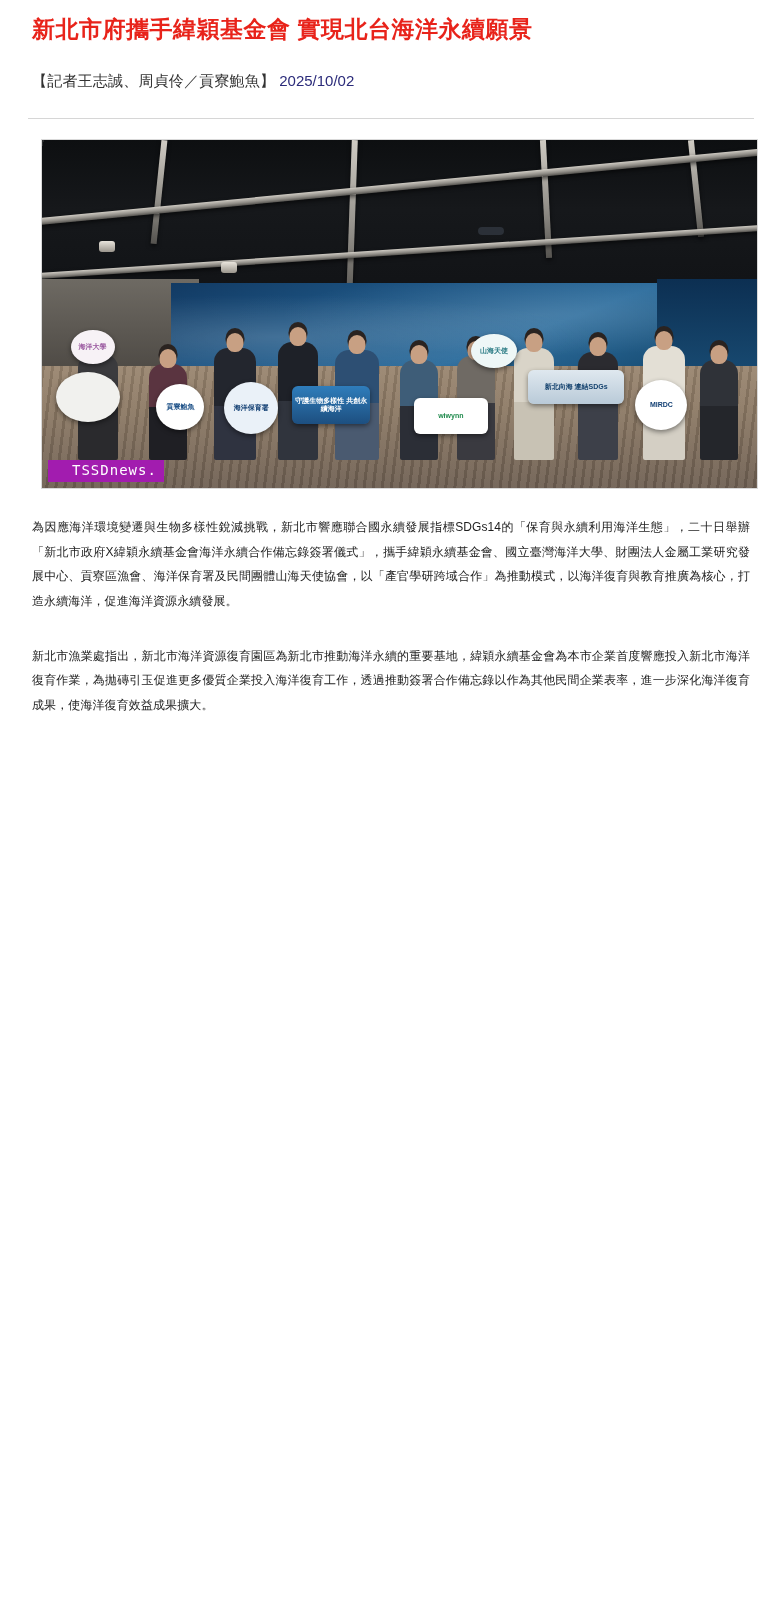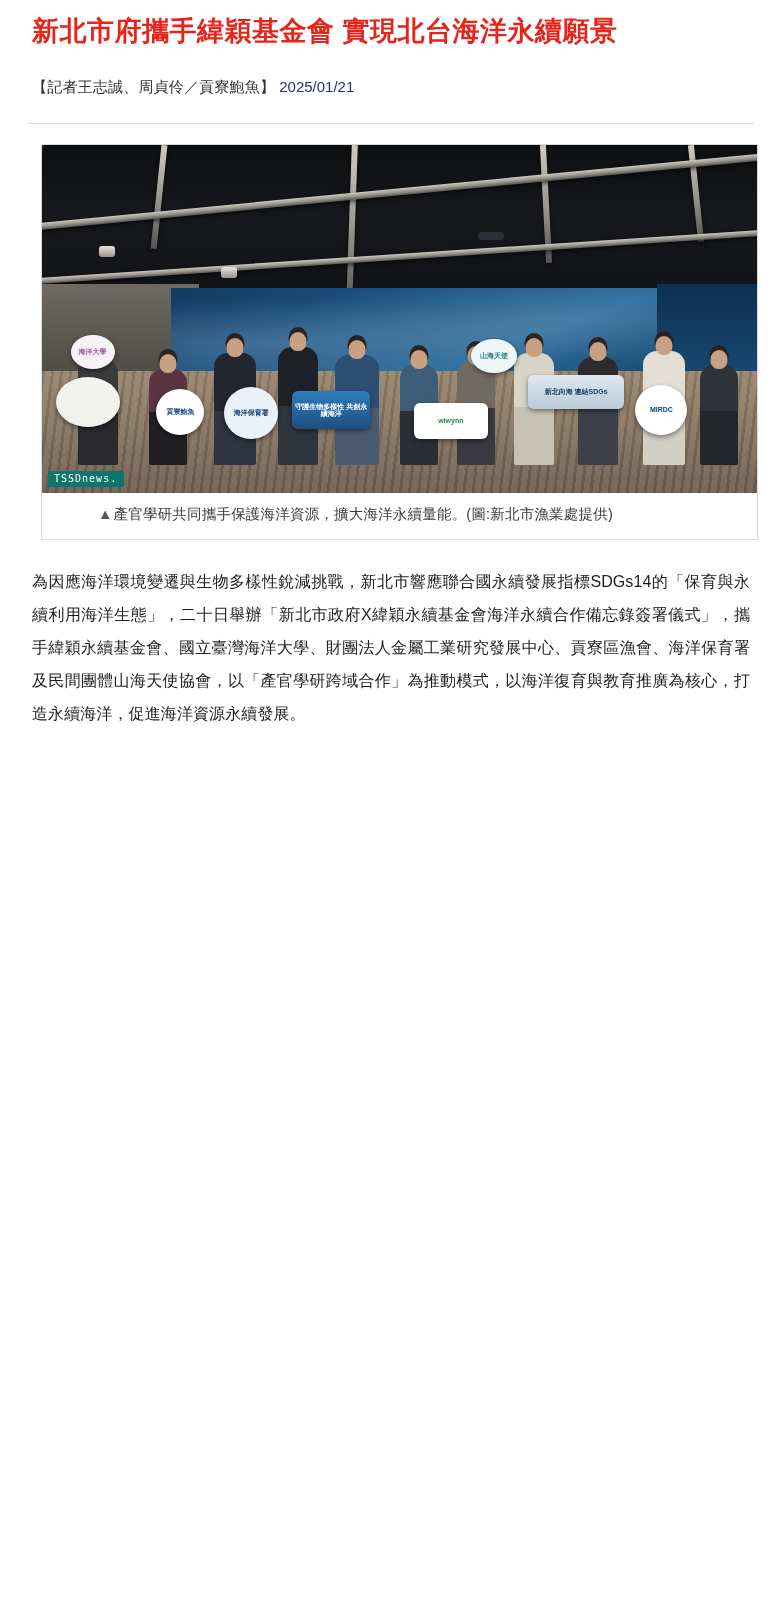--- a/index.html
+++ b/index.html
@@ -20,21 +20,21 @@
     width: 782px;
     position: relative;
     box-sizing: border-box;
     padding: 0 26px;
   }
 
   
   .headline {
     margin: 0;
     padding: 14px 6px 0 6px;
-    font-size: 27px;
+    font-size: 23px;
     line-height: 1.32;
     font-weight: 700;
     color: #e8231a;
     letter-spacing: 0.5px;
     white-space: nowrap;
   }
 
   
   .byline {
     margin: 0;
@@ -151,62 +151,62 @@
     display: flex; align-items: center; justify-content: center;
     font-size: 7px; font-weight: 700; line-height: 1.1; text-align: center;
     overflow: hidden;
   }
   .sign.round  { border-radius: 50%; }
   .sign.banner { border-radius: 6px; }
 
   .watermark {
     position: absolute;
     left: 6px; bottom: 6px;
-    background: #0f766e;
+    background: #a21caf;
     color: #ffffff;
     font-family: "DejaVu Sans Mono", "Liberation Mono", monospace;
-    font-size: 10px;
+    font-size: 14px;
     letter-spacing: 1px;
-    padding: 2px 7px 2px 6px;
+    padding: 2px 7px 2px 24px;
     line-height: 1.25;
   }
 
   .caption {
     margin: 0;
     padding: 11px 10px 13px 56px;
     font-size: 14.5px;
     line-height: 1.5;
     color: #3a3a3a;
     letter-spacing: 0.2px;
     white-space: nowrap;
   }
   .caption .tri { color: #555; margin-right: 1px; }
 
   
   .body-copy { padding: 26px 6px 30px 6px; }
   .body-copy p {
     margin: 0 0 30px 0;
-    font-size: 16px;
+    font-size: 12px;
     line-height: 2.06;
     color: #1d1d1d;
     text-align: justify;
     text-justify: inter-ideograph;
     letter-spacing: 0.1px;
   }
   .body-copy p:last-child { margin-bottom: 0; }
 </style>
 </head>
 <body>
 
 <div class="page">
 
   <h1 class="headline">新北市府攜手緯穎基金會 實現北台海洋永續願景</h1>
 
   <p class="byline">
-    <span>【記者王志誠、周貞伶／貢寮鮑魚】</span><span class="date">2025/01/21</span>
+    <span>【記者王志誠、周貞伶／貢寮鮑魚】</span><span class="date">2025/10/02</span>
   </p>
 
   <hr class="rule">
 
   <figure class="figure">
     <div class="photo-wrap">
 
       <div class="ceiling"></div>
       <div class="beam v1"></div>
       <div class="beam v2"></div>
@@ -266,22 +266,20 @@
         <div class="sign banner" style="left:52%; bottom:26px; width:74px; height:36px; background:#ffffff; color:#1f8a4c;">wiwynn</div>
         <div class="sign round" style="left:83%; bottom:30px; width:52px; height:50px; background:#ffffff; color:#123f73;">MIRDC</div>
         <div class="sign round" style="left:4%;  bottom:96px; width:44px; height:34px; background:#f7f2f6; color:#9b5aa0;">海洋大學</div>
         <div class="sign round" style="left:60%; bottom:92px; width:46px; height:34px; background:#eef7f7; color:#2d7d86;">山海天使</div>
         <div class="sign banner" style="left:68%; bottom:56px; width:96px; height:34px; background:linear-gradient(180deg,#dfe8ef,#b9cad8); color:#14426e;">新北向海 連結SDGs</div>
       </div>
 
       <div class="watermark">TSSDnews.</div>
     </div>
 
-    <figcaption class="caption">
-      <span class="tri">▲</span><span>產官學研共同攜手保護海洋資源，擴大海洋永續量能。(圖:新北市漁業處提供)</span>
-    </figcaption>
   </figure>
 
   <div class="body-copy">
     <p>為因應海洋環境變遷與生物多樣性銳減挑戰，新北市響應聯合國永續發展指標SDGs14的「保育與永續利用海洋生態」，二十日舉辦「新北市政府X緯穎永續基金會海洋永續合作備忘錄簽署儀式」，攜手緯穎永續基金會、國立臺灣海洋大學、財團法人金屬工業研究發展中心、貢寮區漁會、海洋保育署及民間團體山海天使協會，以「產官學研跨域合作」為推動模式，以海洋復育與教育推廣為核心，打造永續海洋，促進海洋資源永續發展。</p>
+    <p>新北市漁業處指出，新北市海洋資源復育園區為新北市推動海洋永續的重要基地，緯穎永續基金會為本市企業首度響應投入新北市海洋復育作業，為拋磚引玉促進更多優質企業投入海洋復育工作，透過推動簽署合作備忘錄以作為其他民間企業表率，進一步深化海洋復育成果，使海洋復育效益成果擴大。</p>
   </div>
 
 </div>
 
 </body></html>

